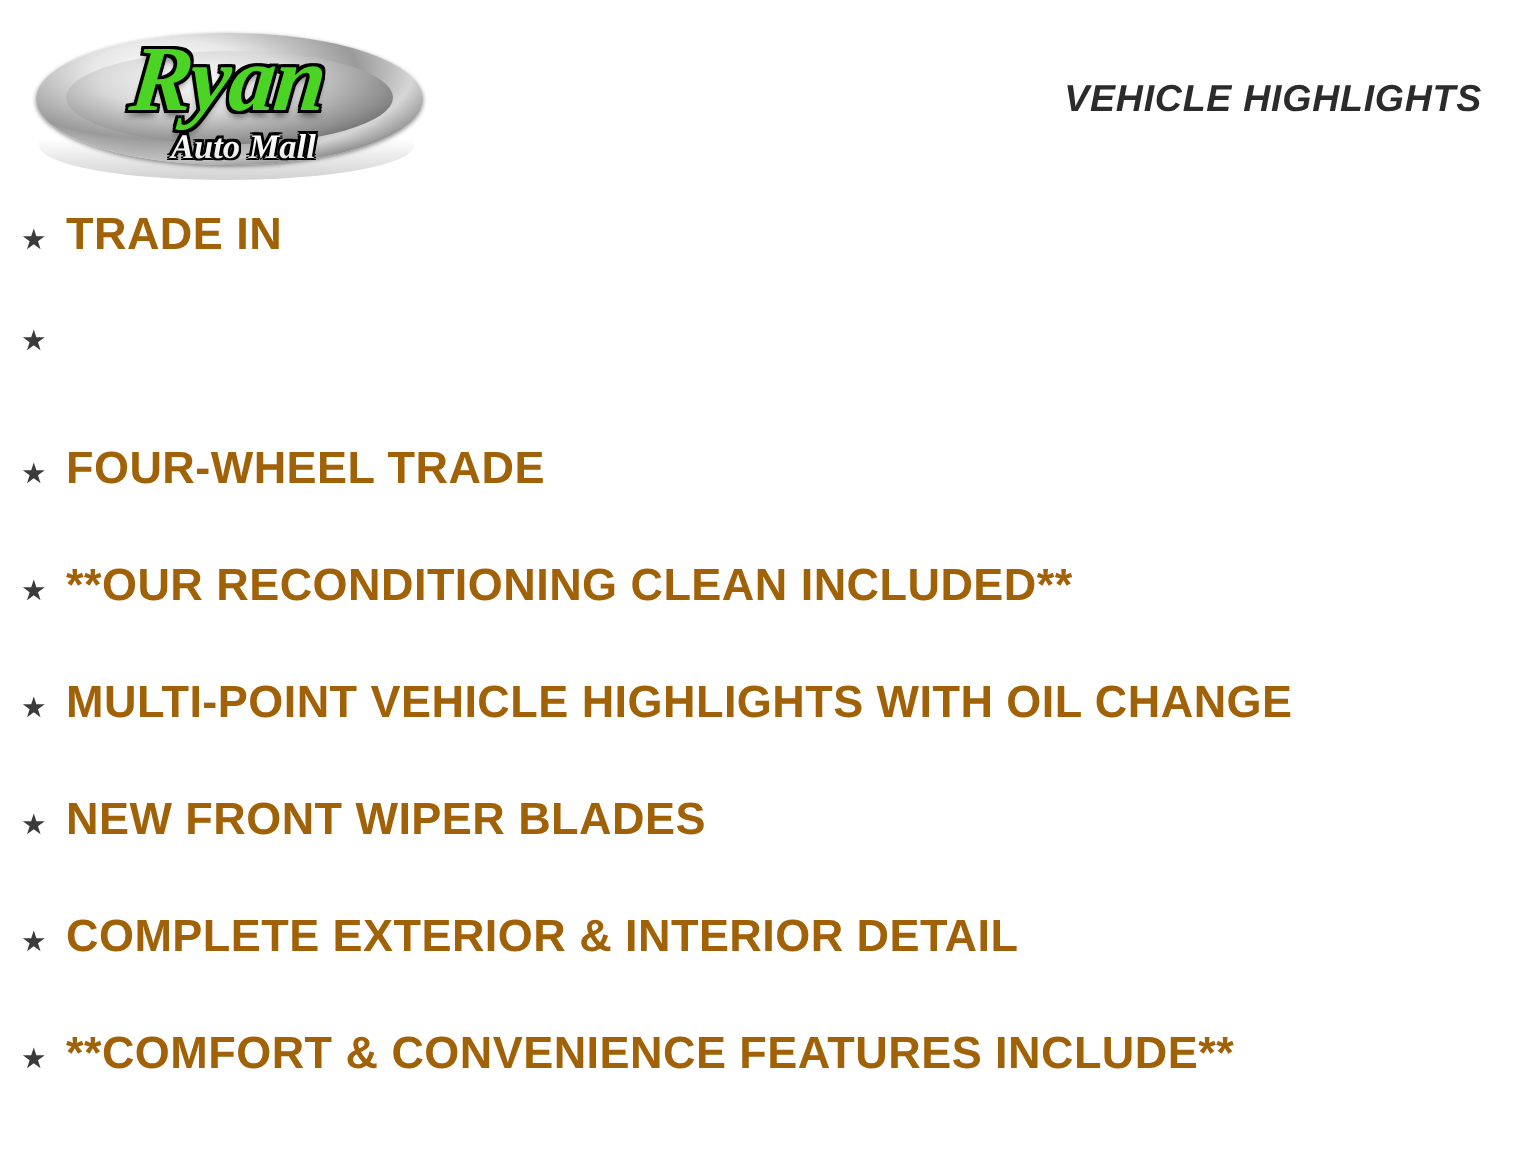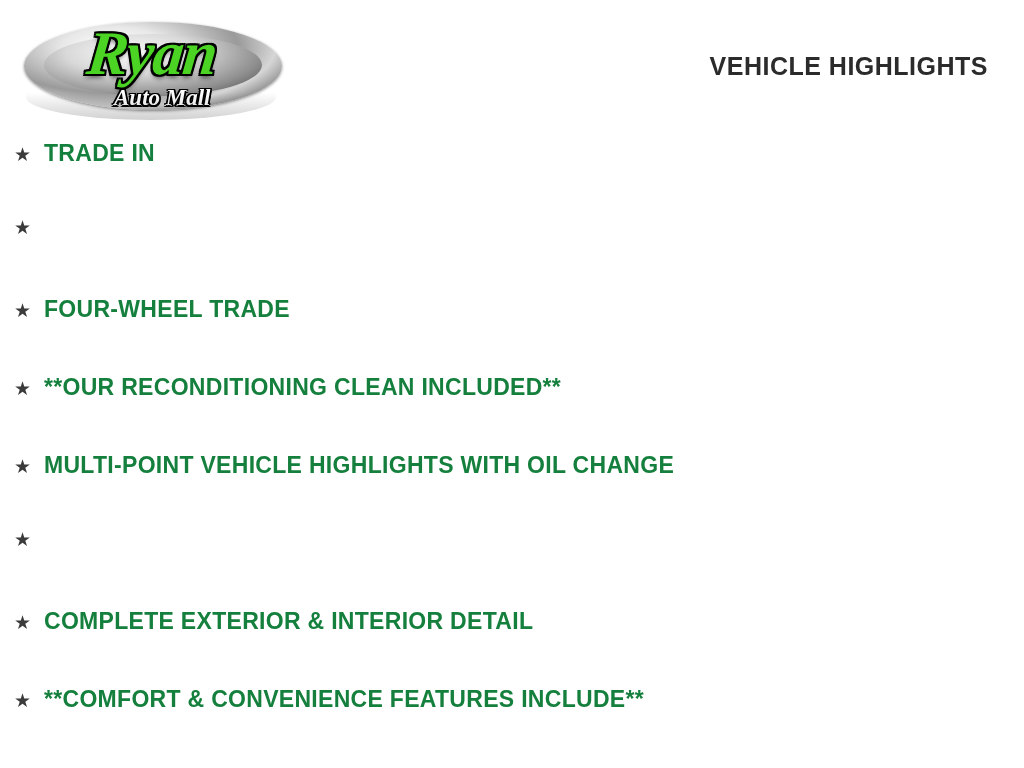--- a/index.html
+++ b/index.html
@@ -102,20 +102,21 @@
 
   .doc-title {
     position: absolute;
     right: 36px;
     top: 52px;
     font-size: 25px;
     font-weight: bold;
     color: #2b2b2b;
     letter-spacing: .5px;
     white-space: nowrap;
+    font-style: italic;
   }
 
   
   .highlights {
     position: absolute;
     left: 0;
     top: 140px;
     right: 0;
     padding: 0;
     margin: 0;
@@ -129,23 +130,23 @@
   }
   .hl-bullet {
     width: 30px;
     flex: 0 0 30px;
     font-size: 19px;
     line-height: 19px;
     color: #3b3b3b;
     text-align: left;
   }
   .hl-text {
-    font-size: 23px;
-    font-weight: bold;
-    color: #15803d;
+    font-size: 30px;
+    font-weight: bold;
+    color: #a16207;
     letter-spacing: .3px;
     white-space: nowrap;
     text-align: right;
   }
 </style>
 </head>
 <body>
 
 <div class="page">
 
@@ -178,20 +179,21 @@
     <li class="hl-item">
       <span class="hl-bullet">★</span>
       <span class="hl-text">**OUR RECONDITIONING CLEAN INCLUDED**</span>
     </li>
     <li class="hl-item">
       <span class="hl-bullet">★</span>
       <span class="hl-text">MULTI-POINT VEHICLE HIGHLIGHTS WITH OIL CHANGE</span>
     </li>
     <li class="hl-item">
       <span class="hl-bullet">★</span>
+      <span class="hl-text">NEW FRONT WIPER BLADES</span>
     </li>
     <li class="hl-item">
       <span class="hl-bullet">★</span>
       <span class="hl-text">COMPLETE EXTERIOR &amp; INTERIOR DETAIL</span>
     </li>
     <li class="hl-item">
       <span class="hl-bullet">★</span>
       <span class="hl-text">**COMFORT &amp; CONVENIENCE FEATURES INCLUDE**</span>
     </li>
   </ul>

